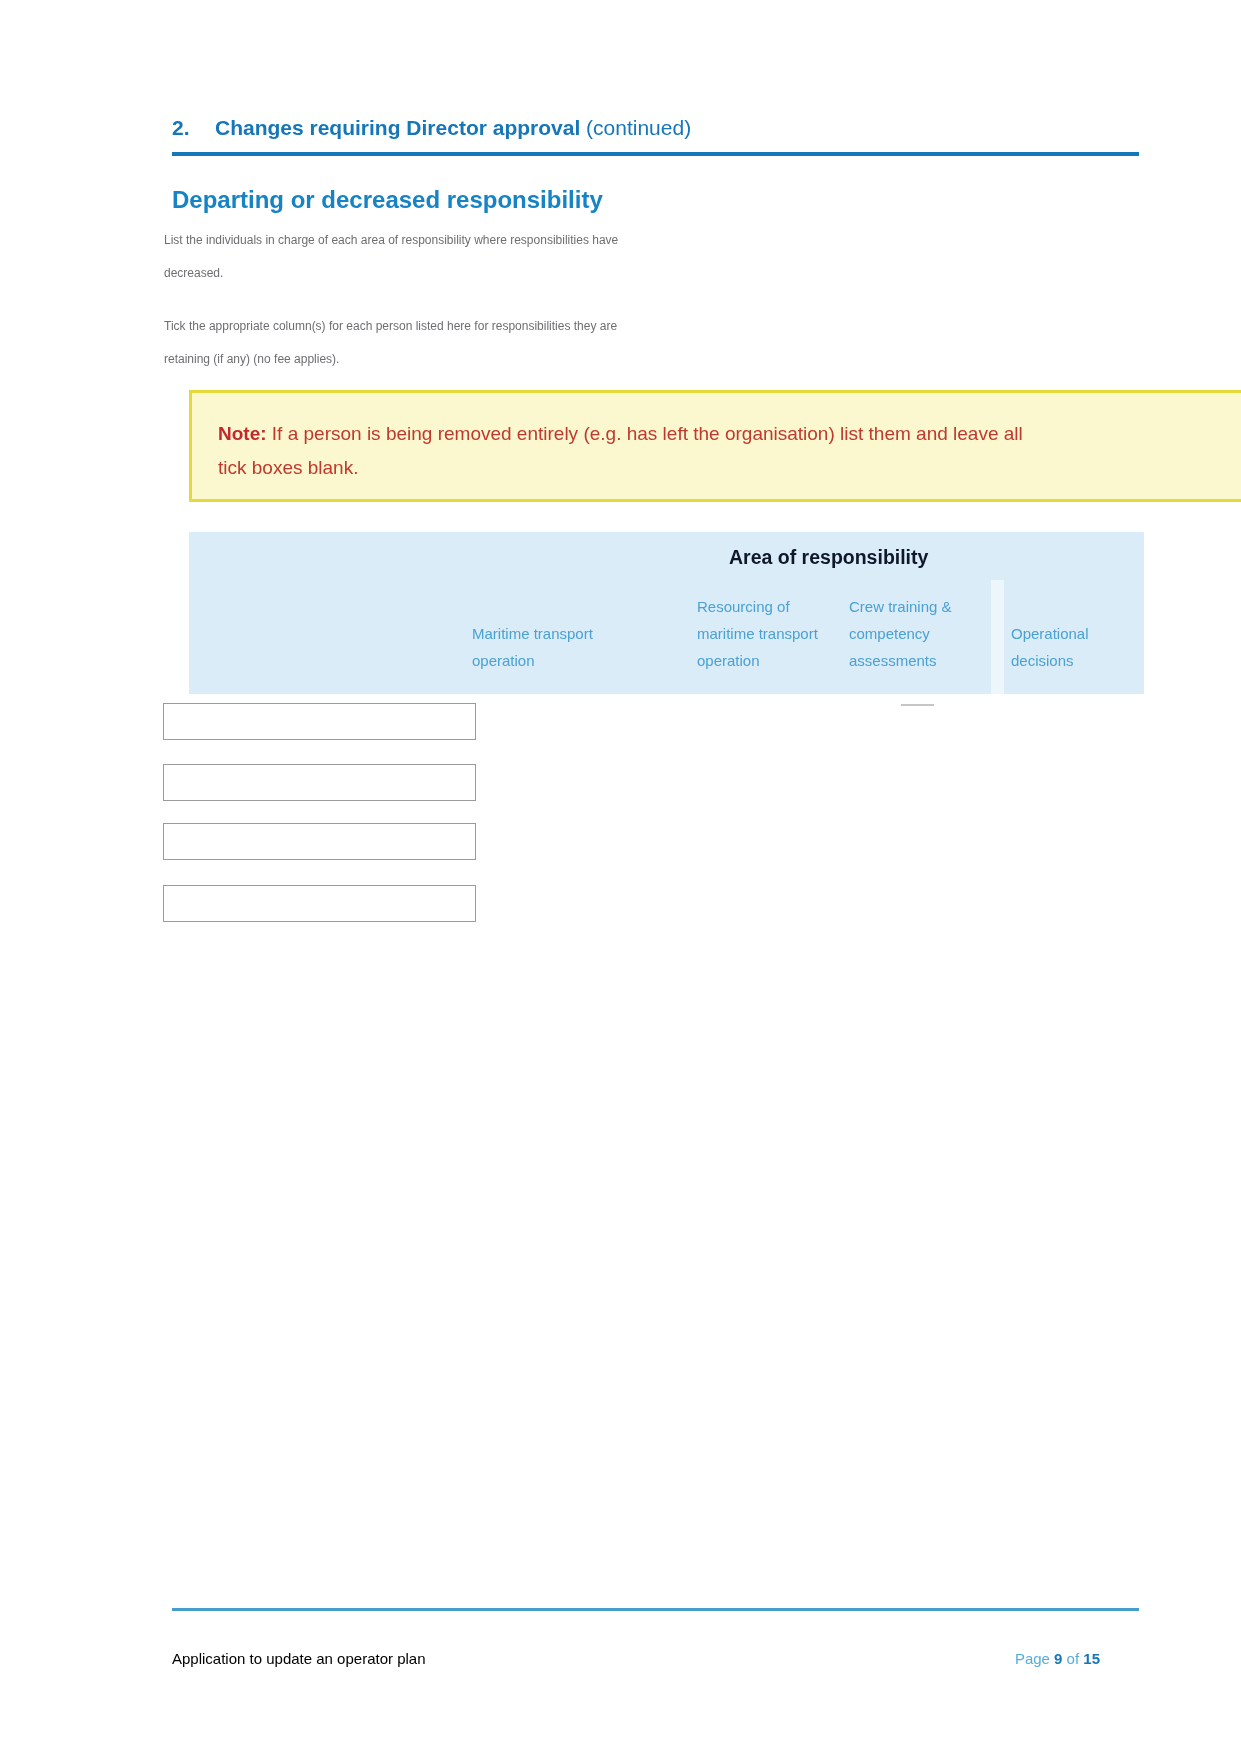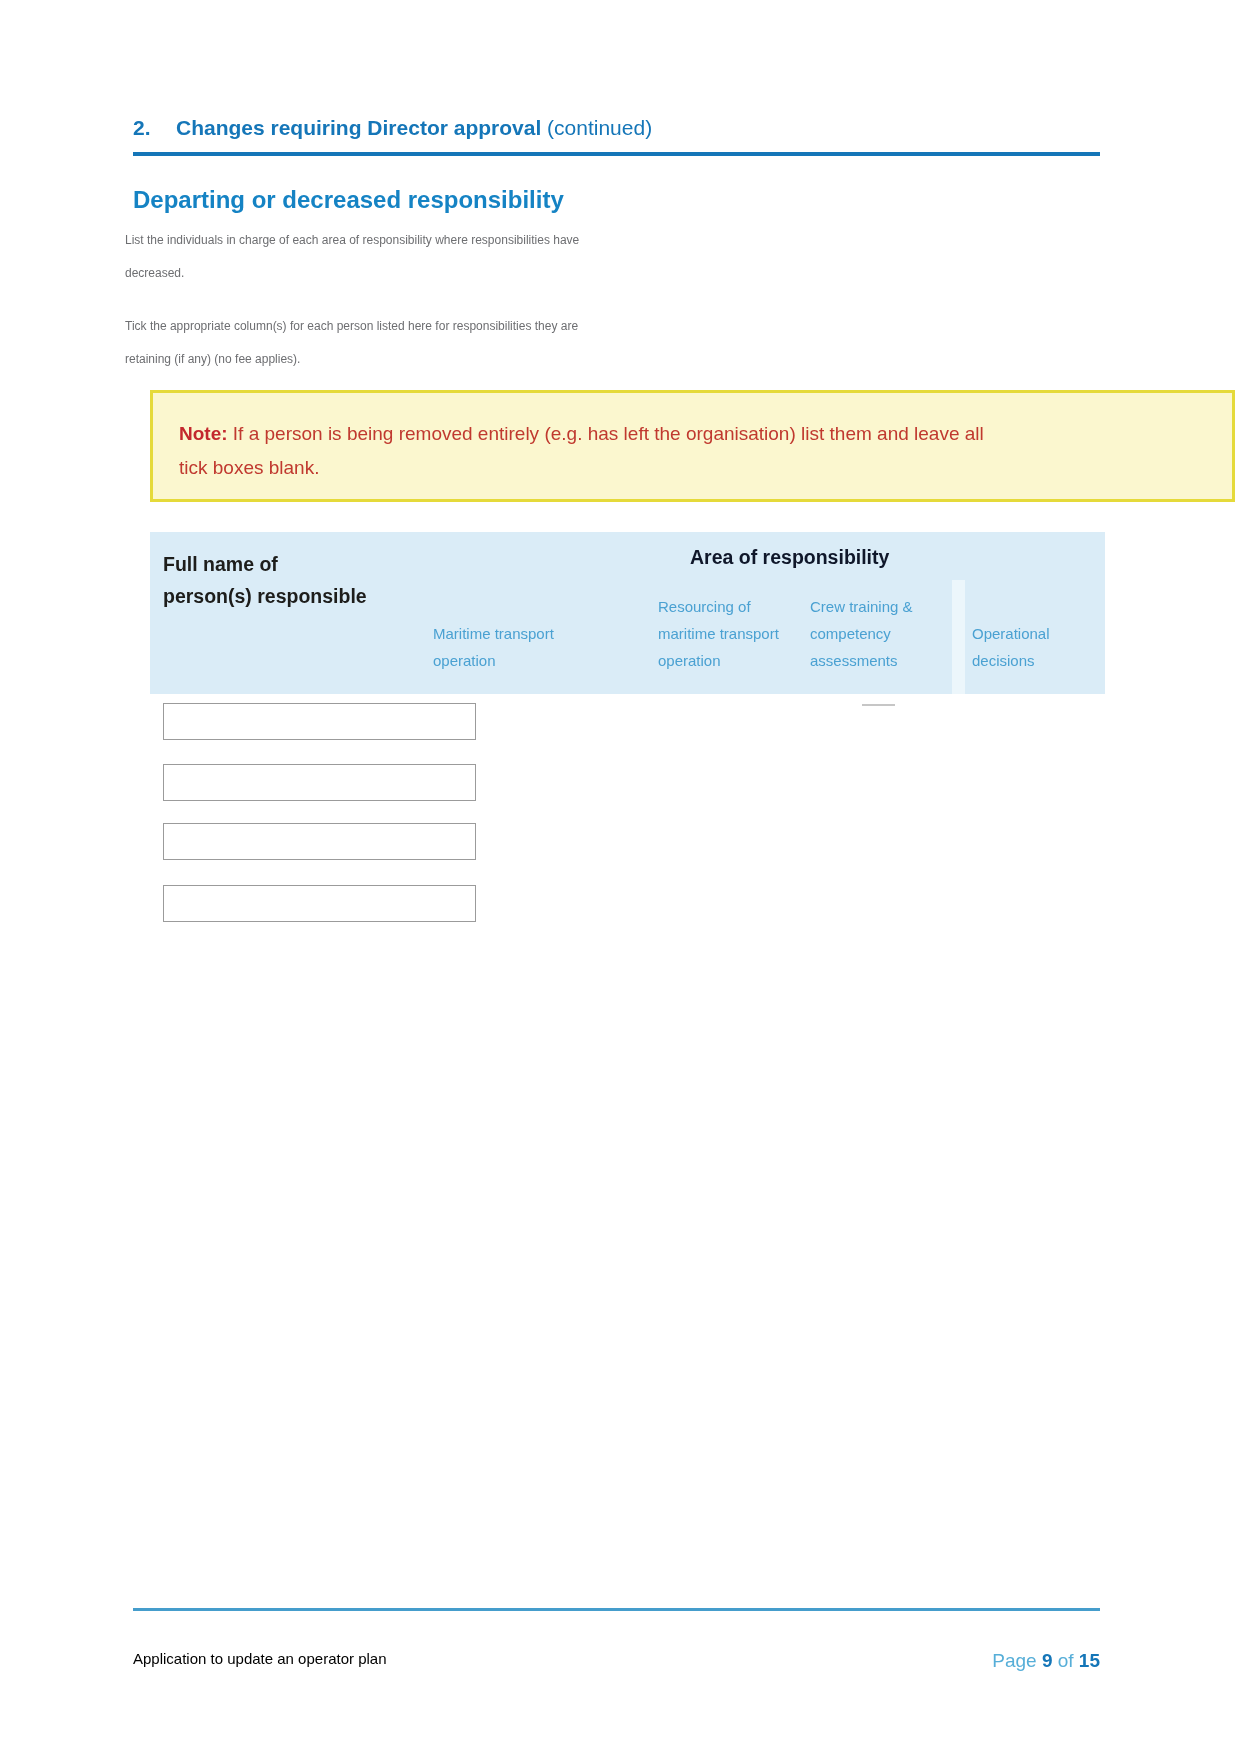--- a/index.html
+++ b/index.html
@@ -1,20 +1,20 @@
 <!DOCTYPE html>
 <html><head>
 <meta charset="utf-8">
 <style>
   html,body { margin:0; padding:0; }
   body {
     width:1241px; height:1754px; position:relative; background:#ffffff;
     font-family:"Liberation Sans", sans-serif; overflow:hidden;
   }
-  .abs { position:absolute; }
+  .abs { position:absolute;margin-left:39px; }
 
   
   .sec-header { left:133px; top:116px; font-size:21px; font-weight:bold; color:#1576b8; }
   .sec-num { display:inline-block; width:43px; }
   .sec-suffix { font-weight:normal; }
   .top-rule { left:133px; top:152px; width:967px; height:4px; background:#1576b8; }
 
   
   .sub-heading { left:133px; top:186px; font-size:24px; font-weight:bold; color:#1583c4; }
   .body-para { left:125px; font-size:12px; color:#6d6e71; line-height:33px; white-space:pre-line; }
@@ -62,21 +62,21 @@
     font-size:18px; color:#333; padding:0 8px; outline:none;
   }
   .row-1 { top:703px; }
   .row-2 { top:764px; }
   .row-3 { top:823px; }
   .row-4 { top:885px; }
 
   
   .footer-rule { left:133px; top:1608px; width:967px; height:3px; background:#459dcc; }
   .footer-left { left:133px; top:1650px; font-size:15px; color:#000000; }
-  .footer-right { top:1650px; right:141px; font-size:19px; color:#56aed8; text-align:right; }
+  .footer-right { top:1650px; right:141px; font-size:15px; color:#56aed8; text-align:right; }
   .page-num { font-weight:bold; color:#1576b8; }
 </style>
 </head>
 <body>
 
 <div class="abs sec-header">
   <span class="sec-num">2.</span><span>Changes requiring Director approval</span><span class="sec-suffix"> (continued)</span>
 </div>
 <div class="abs top-rule"></div>
 
@@ -86,22 +86,20 @@
 <div class="abs body-para para2">Tick the appropriate column(s) for each person listed here for responsibilities they are
 retaining (if any) (no fee applies).</div>
 
 <div class="abs note-box">
   <div class="note-text"><span class="note-label">Note:</span><span> If a person is being removed entirely (e.g. has left the organisation) list them and leave all
 tick boxes blank.</span></div>
 </div>
 
 <div class="abs panel">
   <div class="panel-strip"></div>
-  <div class="name-header">Full name of
-person(s) responsible</div>
   <div class="area-header">Area of responsibility</div>
   <div class="col-head col-1">Maritime transport
 operation</div>
   <div class="col-head col-2">Resourcing of
 maritime transport
 operation</div>
   <div class="col-head col-3">Crew training &amp;
 competency
 assessments</div>
   <div class="col-head col-4">Operational

